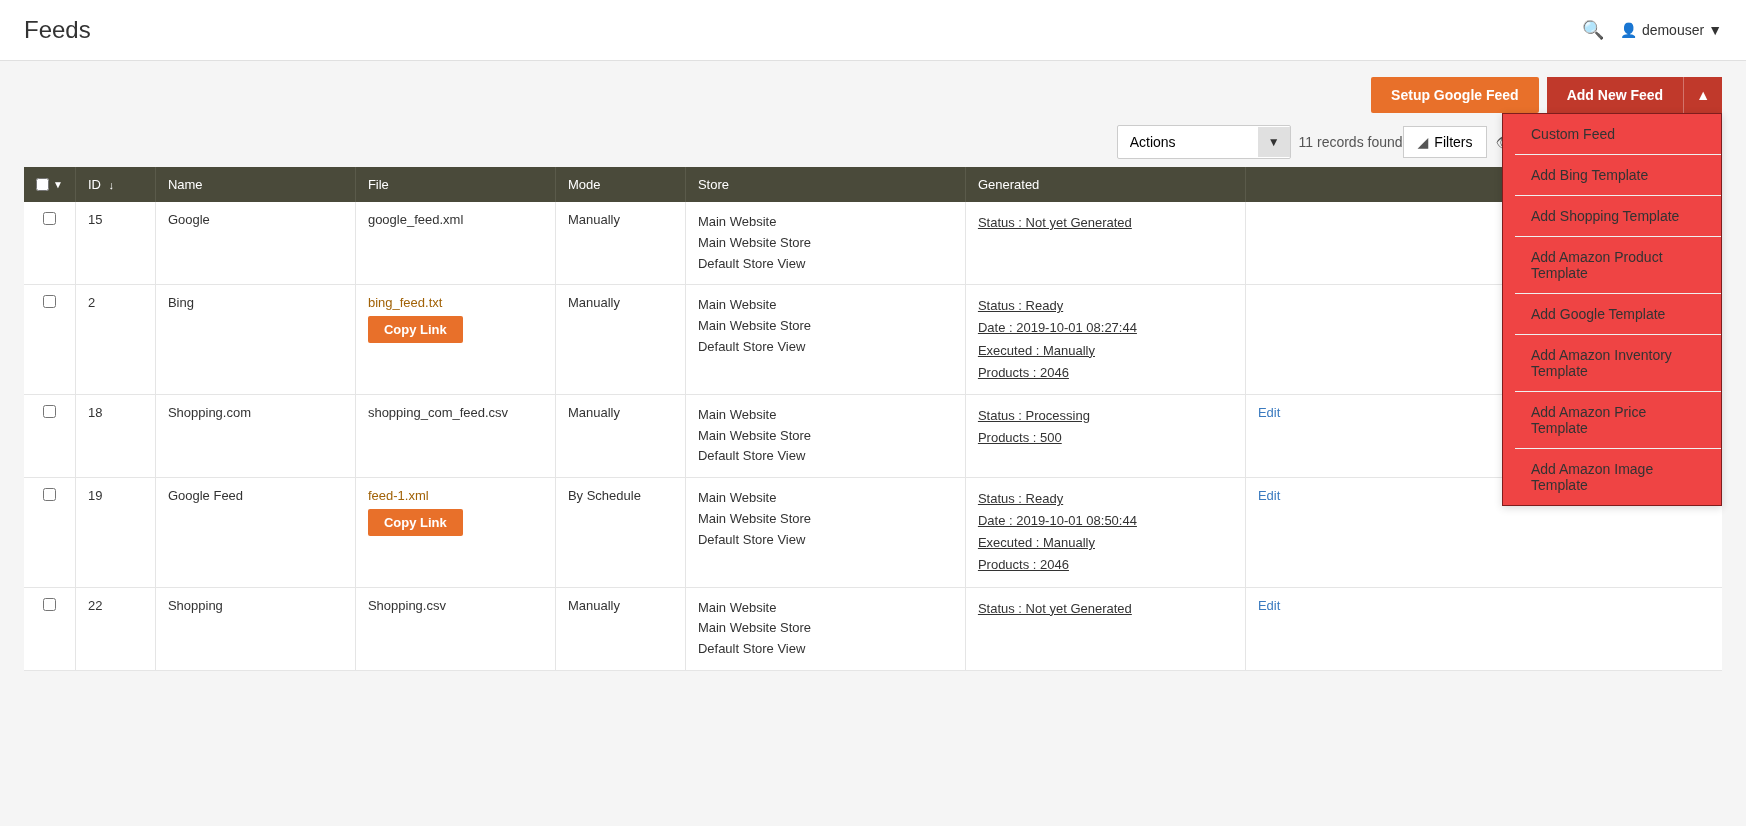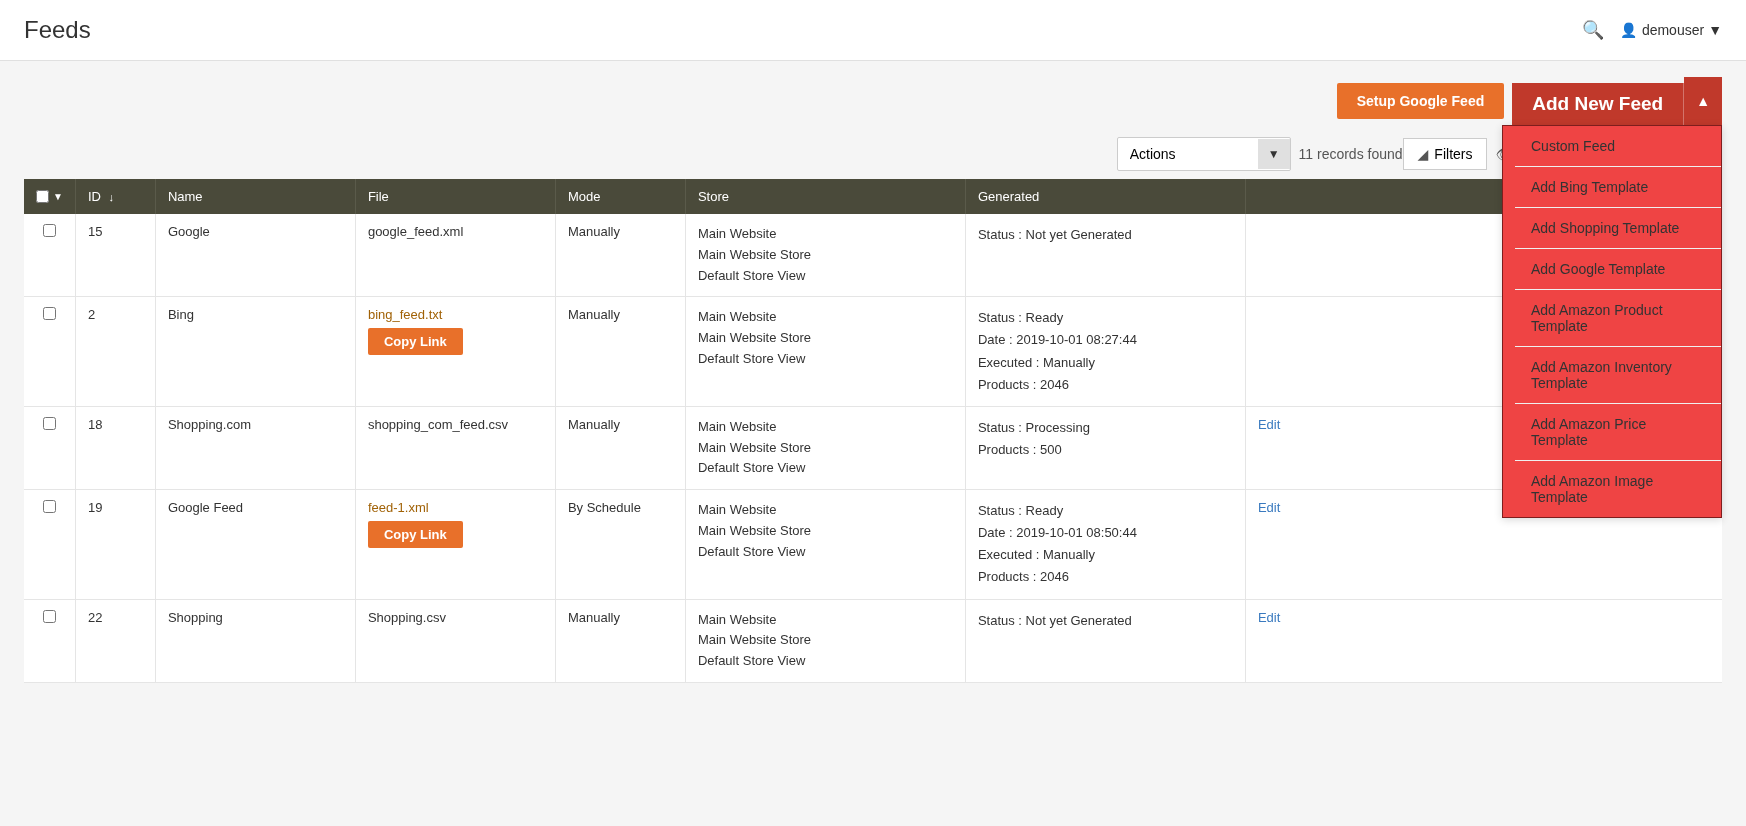--- a/index.html
+++ b/index.html
@@ -42,25 +42,24 @@
 
     .btn-add-new-feed-group {
       display: flex;
       position: relative;
     }
     .btn-add-new-feed {
       background: #c0392b;
       color: #fff;
       border: none;
       padding: 10px 20px;
-      font-size: 19px;
+      font-size: 14px;
       font-weight: 600;
       cursor: pointer;
       border-right: 1px solid rgba(255,255,255,0.3);
-      margin-top: 6px;
     }
     .btn-add-new-feed-caret {
       background: #c0392b;
       color: #fff;
       border: none;
       padding: 10px 12px;
       font-size: 14px;
       cursor: pointer;
     }
 
@@ -204,21 +203,21 @@
       border: none;
       padding: 6px 16px;
       font-size: 13px;
       cursor: pointer;
       margin-top: 6px;
       border-radius: 2px;
       font-weight: 600;
     }
 
     .store-cell { line-height: 1.6; }
-    .generated-cell { line-height: 1.7; }
+    .generated-cell { line-height: 1.7; text-decoration: underline; }
 
     .edit-link { color: #3a7abf; text-decoration: none; font-size: 13px; }
 
     .checkbox-header-wrapper {
       display: flex;
       align-items: center;
       justify-content: center;
       gap: 4px;
     }
     .header-caret { font-size: 10px; cursor: pointer; }
@@ -246,22 +245,22 @@
     <button class="btn-setup-google">Setup Google Feed</button>
 
     <div class="btn-add-new-feed-group">
       <button class="btn-add-new-feed">Add New Feed</button>
       <button class="btn-add-new-feed-caret">▲</button>
 
       <div class="dropdown-menu" id="dropdown-menu">
       <div class="dropdown-menu-item">Custom Feed</div>
           <div class="dropdown-menu-item">Add Bing Template</div>
           <div class="dropdown-menu-item">Add Shopping Template</div>
+          <div class="dropdown-menu-item">Add Amazon Product Template</div>
           <div class="dropdown-menu-item">Add Google Template</div>
-          <div class="dropdown-menu-item">Add Amazon Product Template</div>
           <div class="dropdown-menu-item">Add Amazon Inventory Template</div>
           <div class="dropdown-menu-item">Add Amazon Price Template</div>
           <div class="dropdown-menu-item">Add Amazon Image Template</div>
         </div>
     </div>
   </div>
 
   <div class="filter-row">
     <div class="filter-left">
       <div class="actions-select-wrapper">

